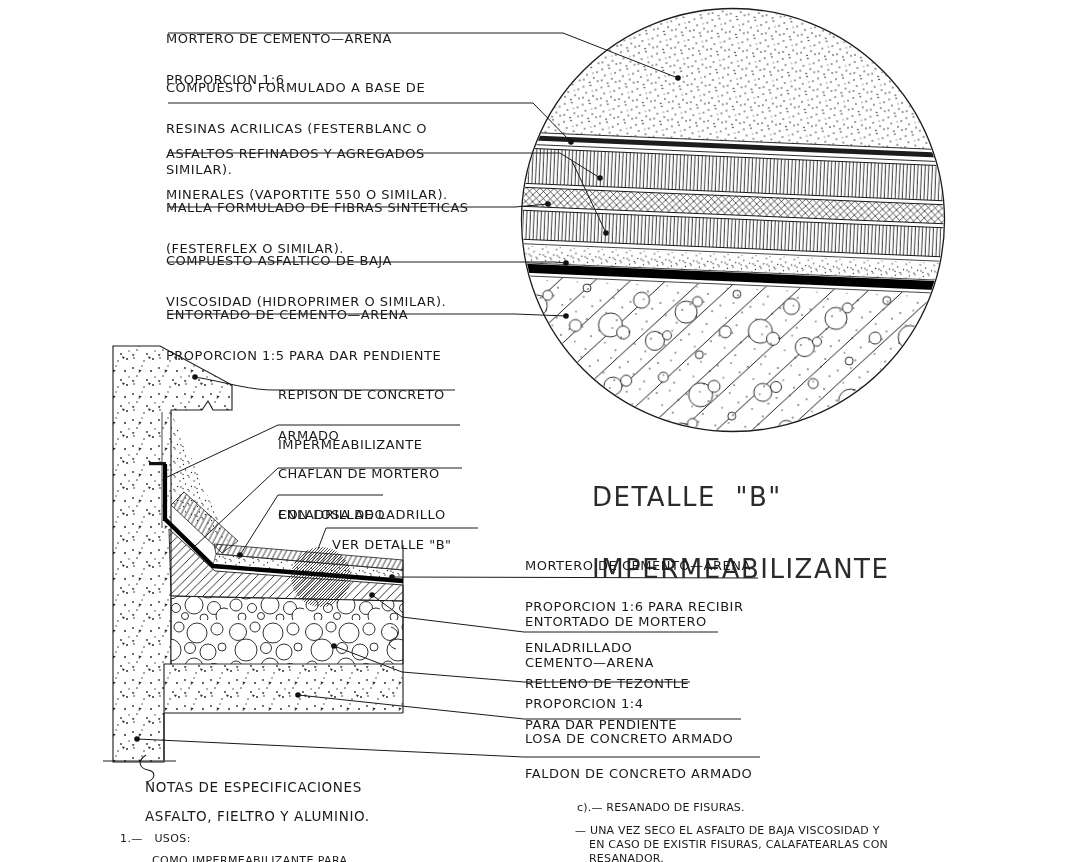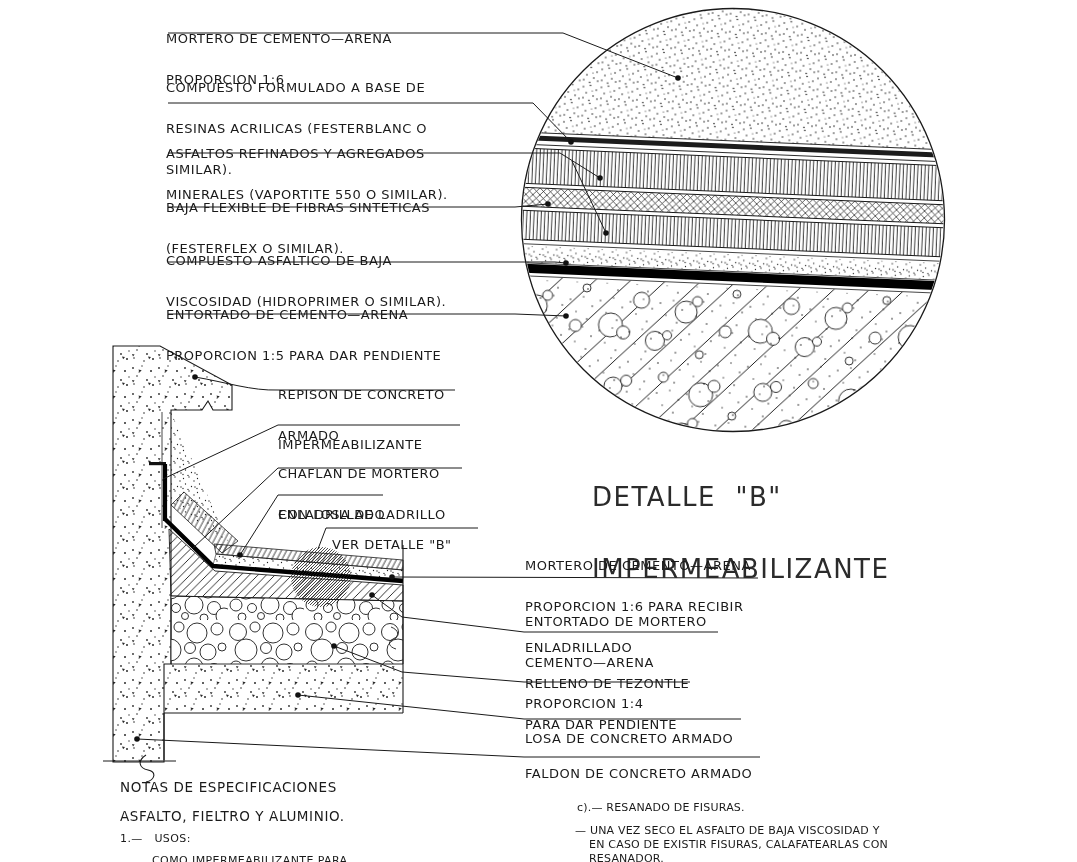--- a/index.html
+++ b/index.html
@@ -2,21 +2,21 @@
 <html><head>
 <meta charset="utf-8">
 <style>
   html,body{margin:0;padding:0;background:#fff;}
   .page{position:relative;width:1077px;height:862px;overflow:hidden;background:#fff;
         font-family:"DejaVu Sans",sans-serif;color:#1a1a1a;}
   svg.draw{position:absolute;left:0;top:0;}
   .callout{position:absolute;font-size:13px;line-height:13.6px;letter-spacing:.5px;white-space:pre;}
   .callout div{white-space:pre;}
   .title{position:absolute;font-size:26px;line-height:24px;letter-spacing:1.5px;color:#2b2b2b;white-space:pre;}
-  .note-big{position:absolute;font-size:13.5px;letter-spacing:.6px;white-space:pre;}
+  .note-big{position:absolute;font-size:13.5px;letter-spacing:.6px;white-space:pre;margin-left:25px;}
   .note-small{position:absolute;font-size:11px;letter-spacing:.4px;white-space:pre;}
   .note-right{position:absolute;font-size:11px;letter-spacing:.2px;white-space:pre;}
 </style>
 </head>
 <body>
 
 <div class="page">
 
 <svg class="draw" width="1077" height="862" viewBox="0 0 1077 862">
   <defs>
@@ -254,21 +254,21 @@
 <div class="callout" style="left:166px;top:54px">
   <div>COMPUESTO FORMULADO A BASE DE</div>
   <div>RESINAS ACRILICAS (FESTERBLANC O</div>
   <div>SIMILAR).</div>
 </div>
 <div class="callout" style="left:166px;top:120px">
   <div>ASFALTOS REFINADOS Y AGREGADOS</div>
   <div>MINERALES (VAPORTITE 550 O SIMILAR).</div>
 </div>
 <div class="callout" style="left:166px;top:174px">
-  <div>BAJA FLEXIBLE DE FIBRAS SINTETICAS</div>
+  <div>MALLA FORMULADO DE FIBRAS SINTETICAS</div>
   <div>(FESTERFLEX O SIMILAR).</div>
 </div>
 <div class="callout" style="left:166px;top:227px">
   <div>COMPUESTO ASFALTICO DE BAJA</div>
   <div>VISCOSIDAD (HIDROPRIMER O SIMILAR).</div>
 </div>
 <div class="callout" style="left:166px;top:281px">
   <div>ENTORTADO DE CEMENTO—ARENA</div>
   <div>PROPORCION 1:5 PARA DAR PENDIENTE</div>
 </div>

